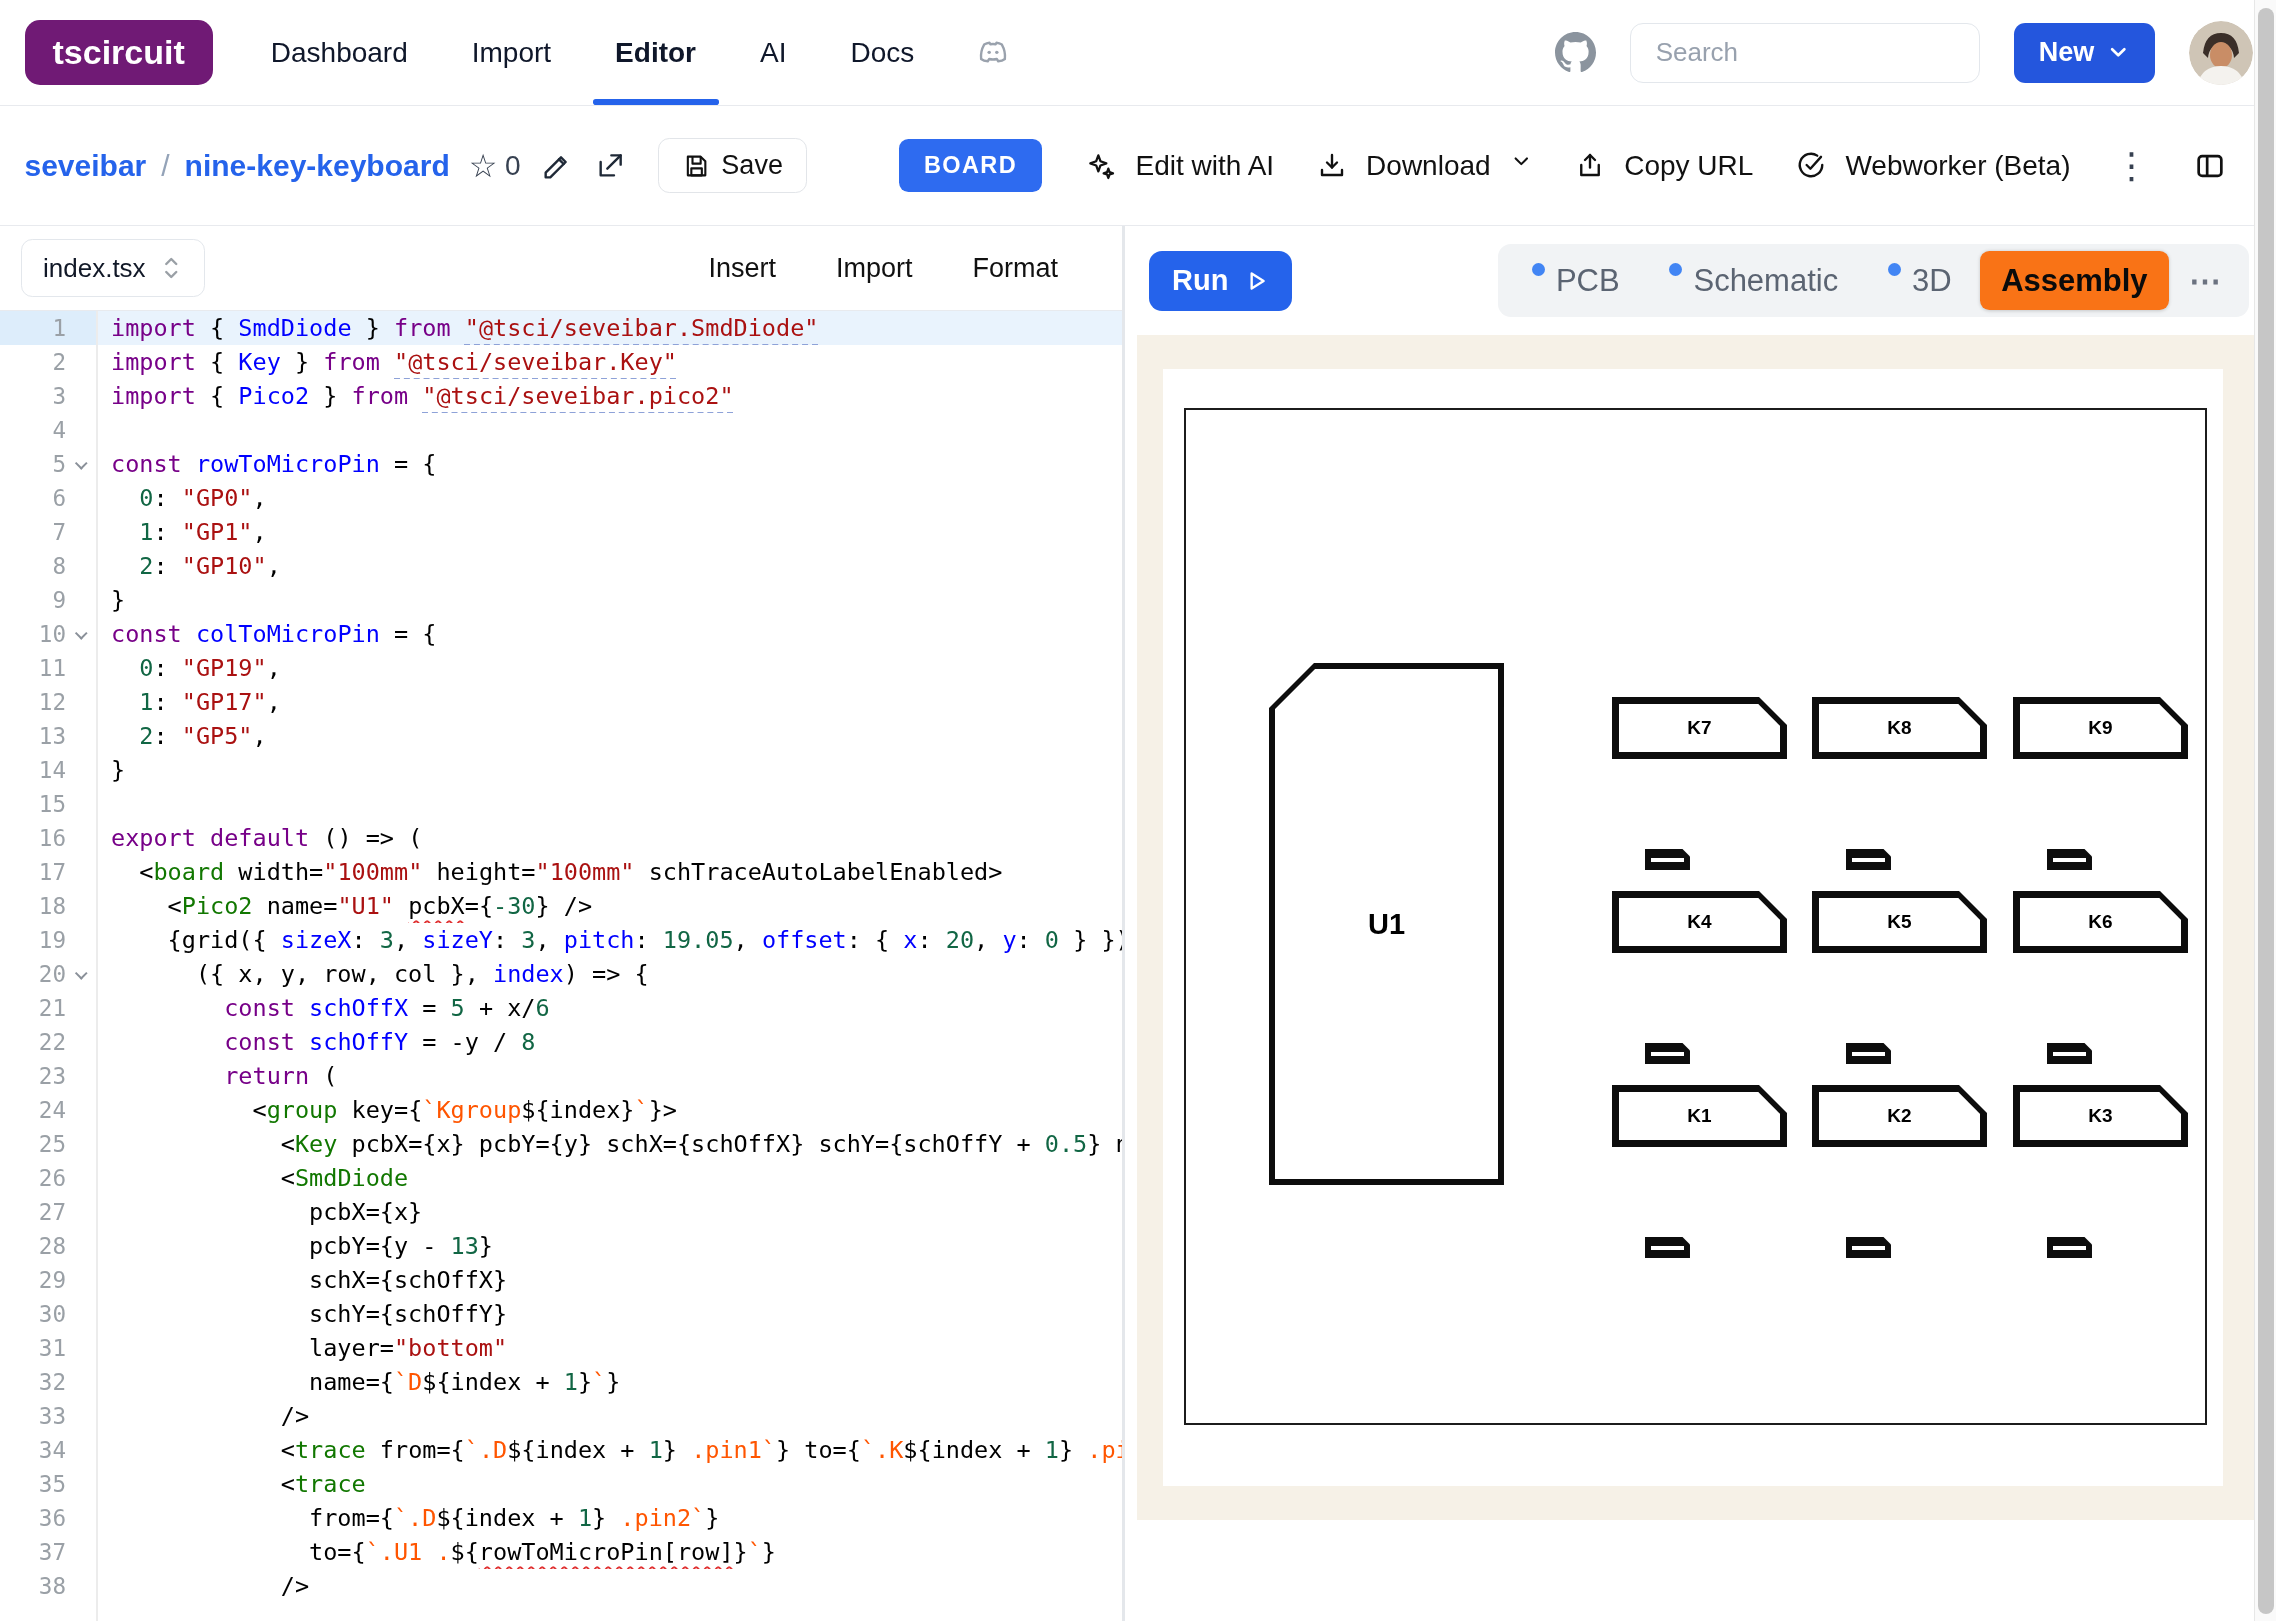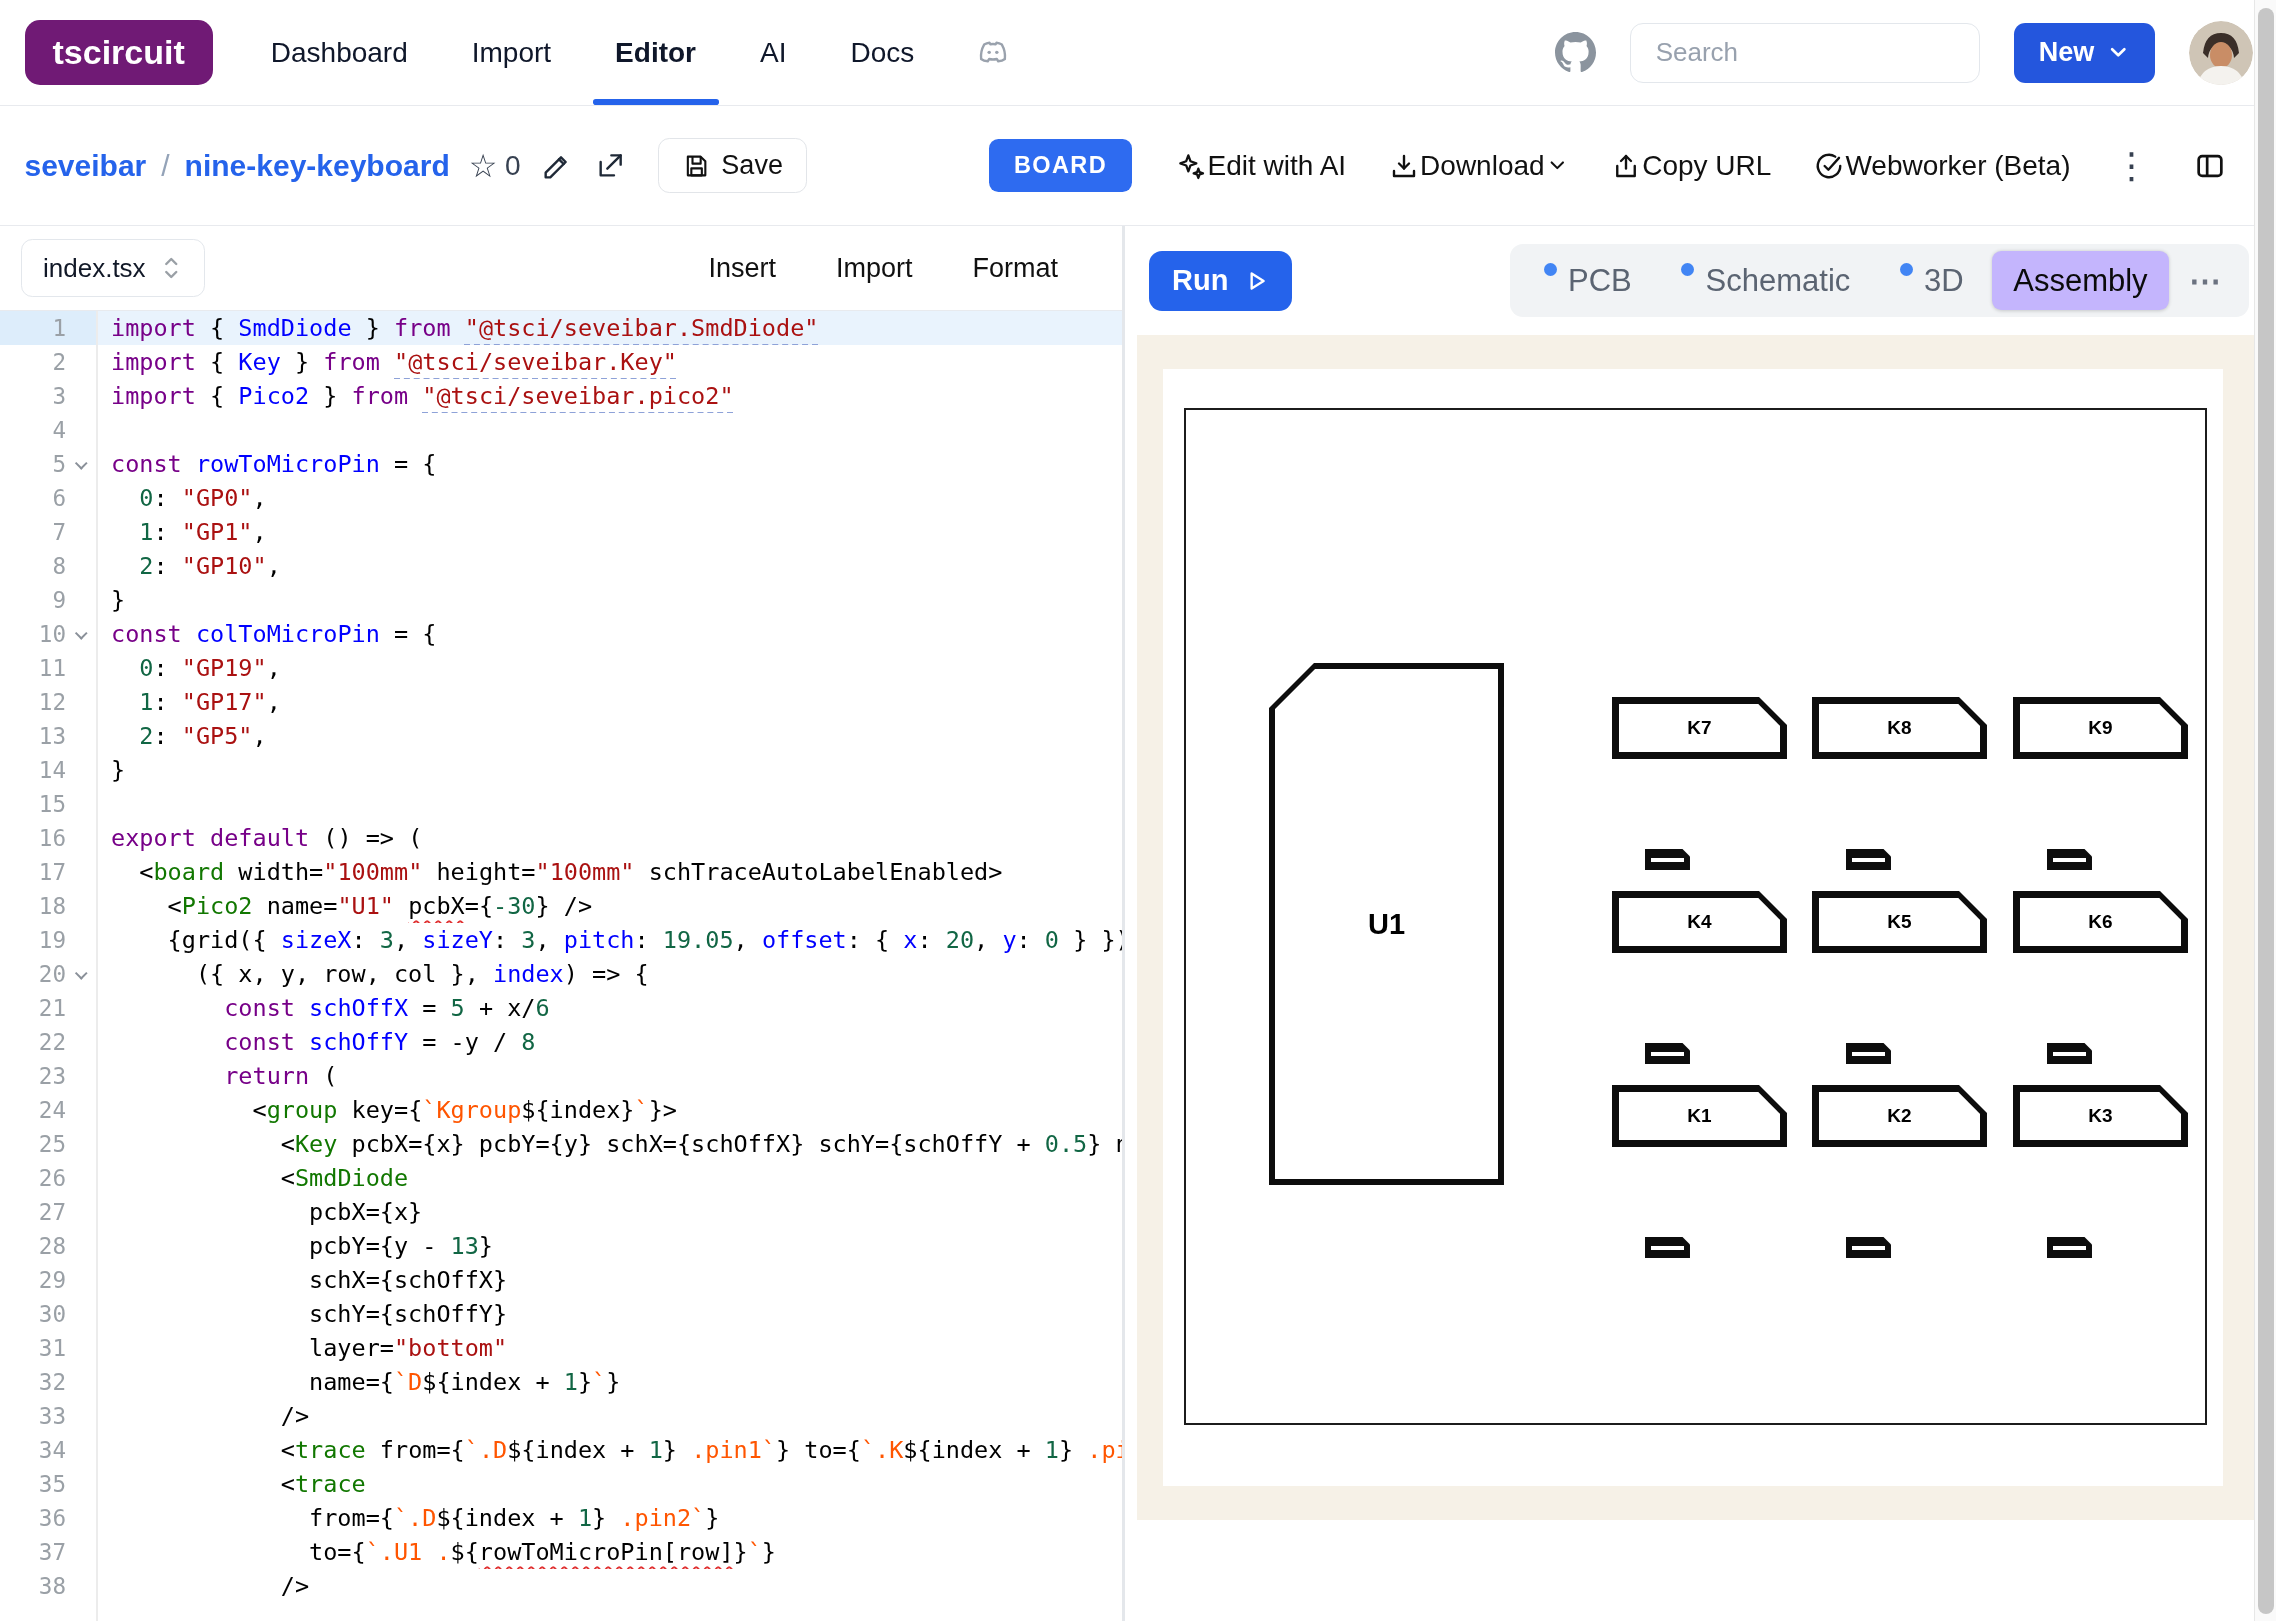--- a/index.html
+++ b/index.html
@@ -26,21 +26,21 @@
   .secondbar{display:flex;align-items:center;height:120px;padding:0 24.5px;border-bottom:1.9px solid #e8eaee;background:#fff}
   .breadcrumb{display:flex;align-items:center;gap:15px;font-size:30px;font-weight:700}
   .bc-link{color:#2563eb;cursor:pointer}
   .bc-sep{color:#94a3b8;font-weight:400}
   .star-btn{display:flex;align-items:center;gap:7.5px;font-size:28px;color:#374151;background:none;border:none;cursor:pointer}
   .star-glyph{font-size:32px;line-height:1}
   .sb-icon{background:none;border:none;cursor:pointer;color:#1f2937;margin-left:21px}
   .btn-save{display:flex;align-items:center;gap:11.3px;margin-left:32px;height:55px;padding:0 22.6px;background:#fff;border:1.9px solid #e2e5e9;border-radius:11.3px;font-size:27px;color:#111;cursor:pointer}
   .actions-right{margin-left:auto;display:flex;align-items:center;gap:43px;padding-right:26px}
   .board-badge{background:#2e6bf0;color:#fff;font-weight:700;font-size:23.5px;letter-spacing:1.4px;padding:13px 24.5px;border-radius:9.4px}
-  .action-item{display:flex;align-items:center;gap:1px;font-size:28px;font-weight:500;color:#111;background:none;border:none;cursor:pointer}
+  .action-item{display:flex;gap:19px;font-size:28px;font-weight:500;color:#111;background:none;border:none;cursor:pointer}
   .kebab{font-size:36px;color:#374151;background:none;border:none;cursor:pointer;line-height:1}
 
   
   .main{display:flex;height:1395px}
   .left-panel{width:1122px;flex:none;display:flex;flex-direction:column;background:#fff}
   .panel-divider{width:2.8px;flex:none;background:#e4e7eb}
   .right-panel{flex:1;background:#fff;position:relative}
 
   
   .ed-toolbar{height:85px;flex:none;display:flex;align-items:center;padding:0 21px;border-bottom:1.9px solid #e8eaee}
@@ -63,21 +63,21 @@
   .tk-n{color:#116644}.tk-t{color:#117700}.tk-o{color:#ff5500}
   .tk-su{color:#aa1111;text-decoration:underline dashed #8ea2d8;text-decoration-thickness:1.9px;text-underline-offset:7.5px}
   .tk-w{color:#000;text-decoration:underline wavy #e03131;text-decoration-thickness:1.9px;text-underline-offset:5.6px}
 
   
   .rp-header{height:109px;display:flex;align-items:center;padding:0 28px 0 24.5px}
   .btn-run{display:flex;align-items:center;gap:15px;width:143px;height:60px;justify-content:center;background:#2563eb;color:#fff;font-size:29px;font-weight:600;border:none;border-radius:13px;cursor:pointer}
   .view-tabs-wrap{margin-left:auto;display:flex;align-items:center;background:#f1f3f5;border-radius:13px;padding:7.5px 13px;gap:7.5px}
   .vtab{display:flex;align-items:flex-start;gap:11.3px;padding:11.3px 21px;font-size:31px;color:#5b6472;border-radius:9.4px;cursor:pointer;white-space:nowrap}
   .vtab .dot{width:13px;height:13px;border-radius:50%;background:#4285f4}
-  .vtab.active{background:#c4b5fd;color:#0b0b0b;font-weight:400;box-shadow:0 0.9px 3.8px rgba(0,0,0,.18)}
+  .vtab.active{background:#f97316;color:#0b0b0b;font-weight:700;box-shadow:0 0.9px 3.8px rgba(0,0,0,.18)}
   .more-tabs{font-size:32px;color:#6b7280;padding:0 13px;cursor:pointer;background:none;border:none;font-weight:bold;letter-spacing:1.9px}
 
   
   .canvas{position:relative;margin-left:12.2px;width:1117px;height:1185px;background:#f6f1e7;overflow:hidden}
   .white-sheet{position:absolute;left:26px;top:34px;width:1060px;height:1117px;background:#fff}
   .board-outline{position:absolute;left:47px;top:73px;width:1023px;height:1017px;border:2.8px solid #1c1c1c;background:transparent}
   .u1{position:absolute;left:132px;top:328px;width:235px;height:522px;background:#0d0d0d;
       clip-path:polygon(45px 0,100% 0,100% 100%,0 100%,0 45px);display:flex;align-items:center;justify-content:center}
   .u1::before{content:"";position:absolute;inset:5.6px;background:#fff;clip-path:polygon(41px 0,100% 0,100% 100%,0 100%,0 41px)}
   .u1 span{position:relative;z-index:1;font-weight:700;font-size:29px;color:#000}

